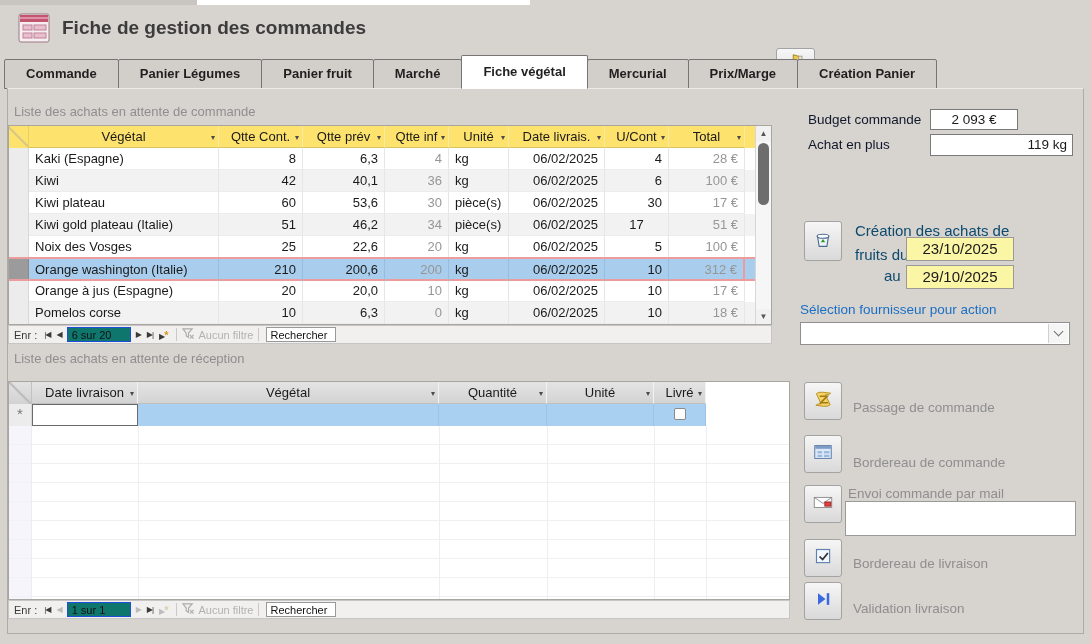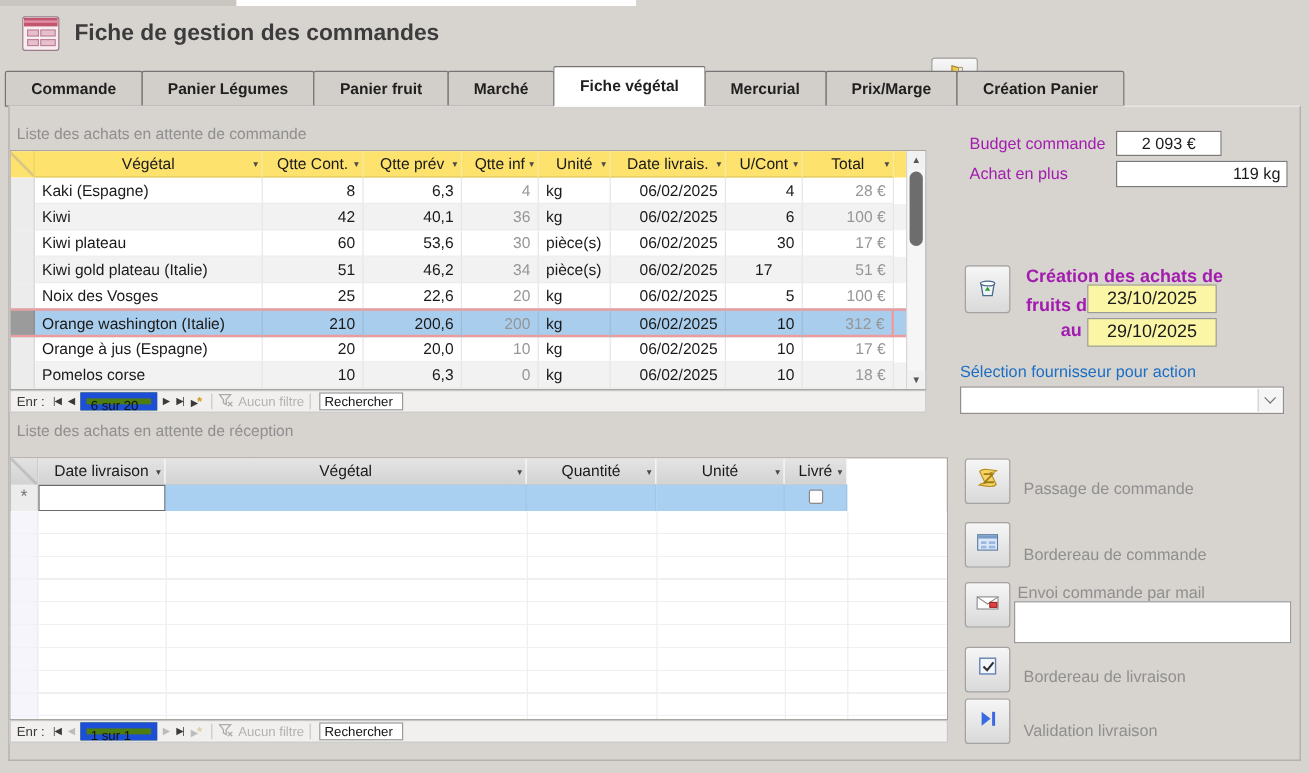--- a/index.html
+++ b/index.html
@@ -69,21 +69,21 @@
   
   .navbar { position:absolute; height:19px; background:#f1f0ef; border:1px solid #c6c6c6;
     display:flex; align-items:center; font-size:11px; color:#3a3a3a; padding-left:5px; }
   .nav1 { left:8px; top:325px; width:764px; }
   .nav2 { left:8px; top:600px; width:782px; }
   .nav-label { margin-right:4px; }
   .nav-btn { font-size:8px; color:#3a3a3a; padding:0 3px; letter-spacing:-1px; cursor:pointer; }
   .nav-btn.dis { color:#bcbcbc; cursor:default; }
   .nav-btn .star { font-size:11px; color:#d49a20; font-weight:bold; letter-spacing:0; }
   .nav-btn.dis .star { color:#d8cfa8; }
-  .nav-pos { background:#4d7c0f; border:5px solid #1d4ed8; height:15px; line-height:14px; width:64px; padding-left:4px; margin:0 2px; color:#111; }
+  .nav-pos { background:#0f766e; border:1px solid #1d4ed8; height:15px; line-height:14px; width:64px; padding-left:4px; margin:0 2px; color:#111; }
   .nav-sep { width:1px; height:13px; background:#c9c9c9; margin:0 5px; }
   .nav-filter { display:flex; align-items:center; color:#b2b2b2; }
   .nav-filter svg { margin-right:3px; }
   .nav-search { background:#fff; border:1px solid #999; height:15px; width:70px; font-size:11px;
     font-family:"Liberation Sans", sans-serif; color:#111; padding:0 3px; margin-left:2px; }
 
   
   .table2 { position:absolute; left:8px; top:381px; width:782px; height:219px; border:1px solid #a9a5a1; background:#ffffff; }
   .t2-header { position:absolute; left:0; top:0; height:22px; display:flex; }
   .t2-selhdr { width:23px; height:22px; background:linear-gradient(#e2e2e2,#d2d2d2); border-right:1px solid #c2c2c2;
@@ -95,30 +95,30 @@
   .t2cell { height:22px; border-right:1px solid #9ec3e4; }
   .t2cell.blue { background:#a9d0f0; }
   .t2cell.focus { background:#ffffff; outline:1px solid #6a6a6a; outline-offset:-1px; }
   .cb { display:block; width:12px; height:12px; margin:4px auto; background:#fdfdfd; border:1px solid #8a8a8a; border-radius:2px; }
   .t2-empty { position:absolute; left:0; top:44px; right:0; bottom:0; background:#ffffff;
     background-image:repeating-linear-gradient(#ffffff 0 18px, #f0f0f3 18px 19px); }
   .t2-empty .selcol { position:absolute; left:0; top:0; bottom:0; width:23px; background:rgba(242,242,250,.75); border-right:1px solid #ececf2; }
   .t2-vline { position:absolute; top:0; bottom:0; width:1px; background:#eeeef2; }
 
   
-  .rp-label { position:absolute; font-size:13.5px; color:#a21caf; white-space:nowrap; }
+  .rp-label { position:absolute; font-size:13.5px; color:#0f172a; white-space:nowrap; }
   .budget-box { position:absolute; left:930px; top:109px; width:88px; height:21px; background:#fff; border:1px solid #7a7a7a;
     font-size:13.5px; color:#1a1a1a; text-align:center; line-height:19px; }
   .extra-box { position:absolute; left:930px; top:134px; width:143px; height:22px; background:#fff; border:1px solid #7a7a7a;
     font-size:13.5px; color:#1a1a1a; text-align:right; line-height:20px; padding-right:5px; }
 
   .icon-btn { position:absolute; width:38px; height:38px; background:linear-gradient(#f6f6f6,#d9d9d9);
     border:1px solid #a3a3a3; border-radius:3px; display:flex; align-items:center; justify-content:center; cursor:pointer; }
   .creation-btn { left:804px; top:221px; height:40px; }
-  .red-line { position:absolute; font-size:15px; font-weight:bold; color:#a21caf; white-space:nowrap; }
+  .red-line { position:absolute; font-size:15px; font-weight:normal; color:#0c4a6e; white-space:nowrap; }
   .rl1 { left:855px; top:222px; } .rl2 { left:855px; top:246px; } .rl-au { left:884px; top:267px; }
   .date-field { position:absolute; left:906px; width:108px; height:24px; background:#fbf5a6; border:1px solid #9a9a9a;
     font-size:15px; color:#1a1a1a; text-align:center; line-height:22px; }
   .df1 { top:237px; } .df2 { top:265px; }
 
   .supplier-label { position:absolute; left:800px; top:302px; font-size:13.5px; color:#1a6fc4; }
   .combo { position:absolute; left:800px; top:322px; width:270px; height:23px; background:#fff; border:1px solid #8f8f8f; }
   .combo-btn { position:absolute; right:1px; top:1px; bottom:1px; width:20px; background:#f5f5f5; border-left:1px solid #d0d0d0;
     display:flex; align-items:center; justify-content:center; cursor:pointer; }
   .chev { width:7px; height:7px; border-left:1.5px solid #707070; border-bottom:1.5px solid #707070; transform:rotate(-45deg); margin-top:-4px; }

